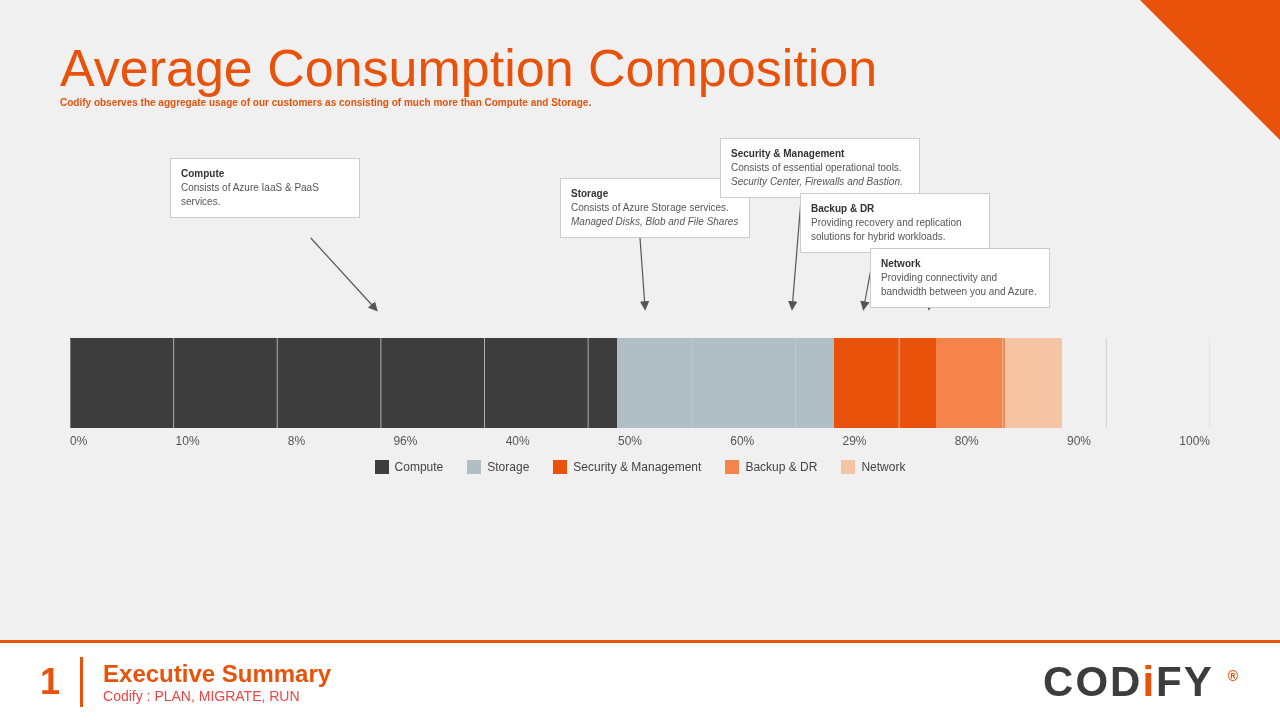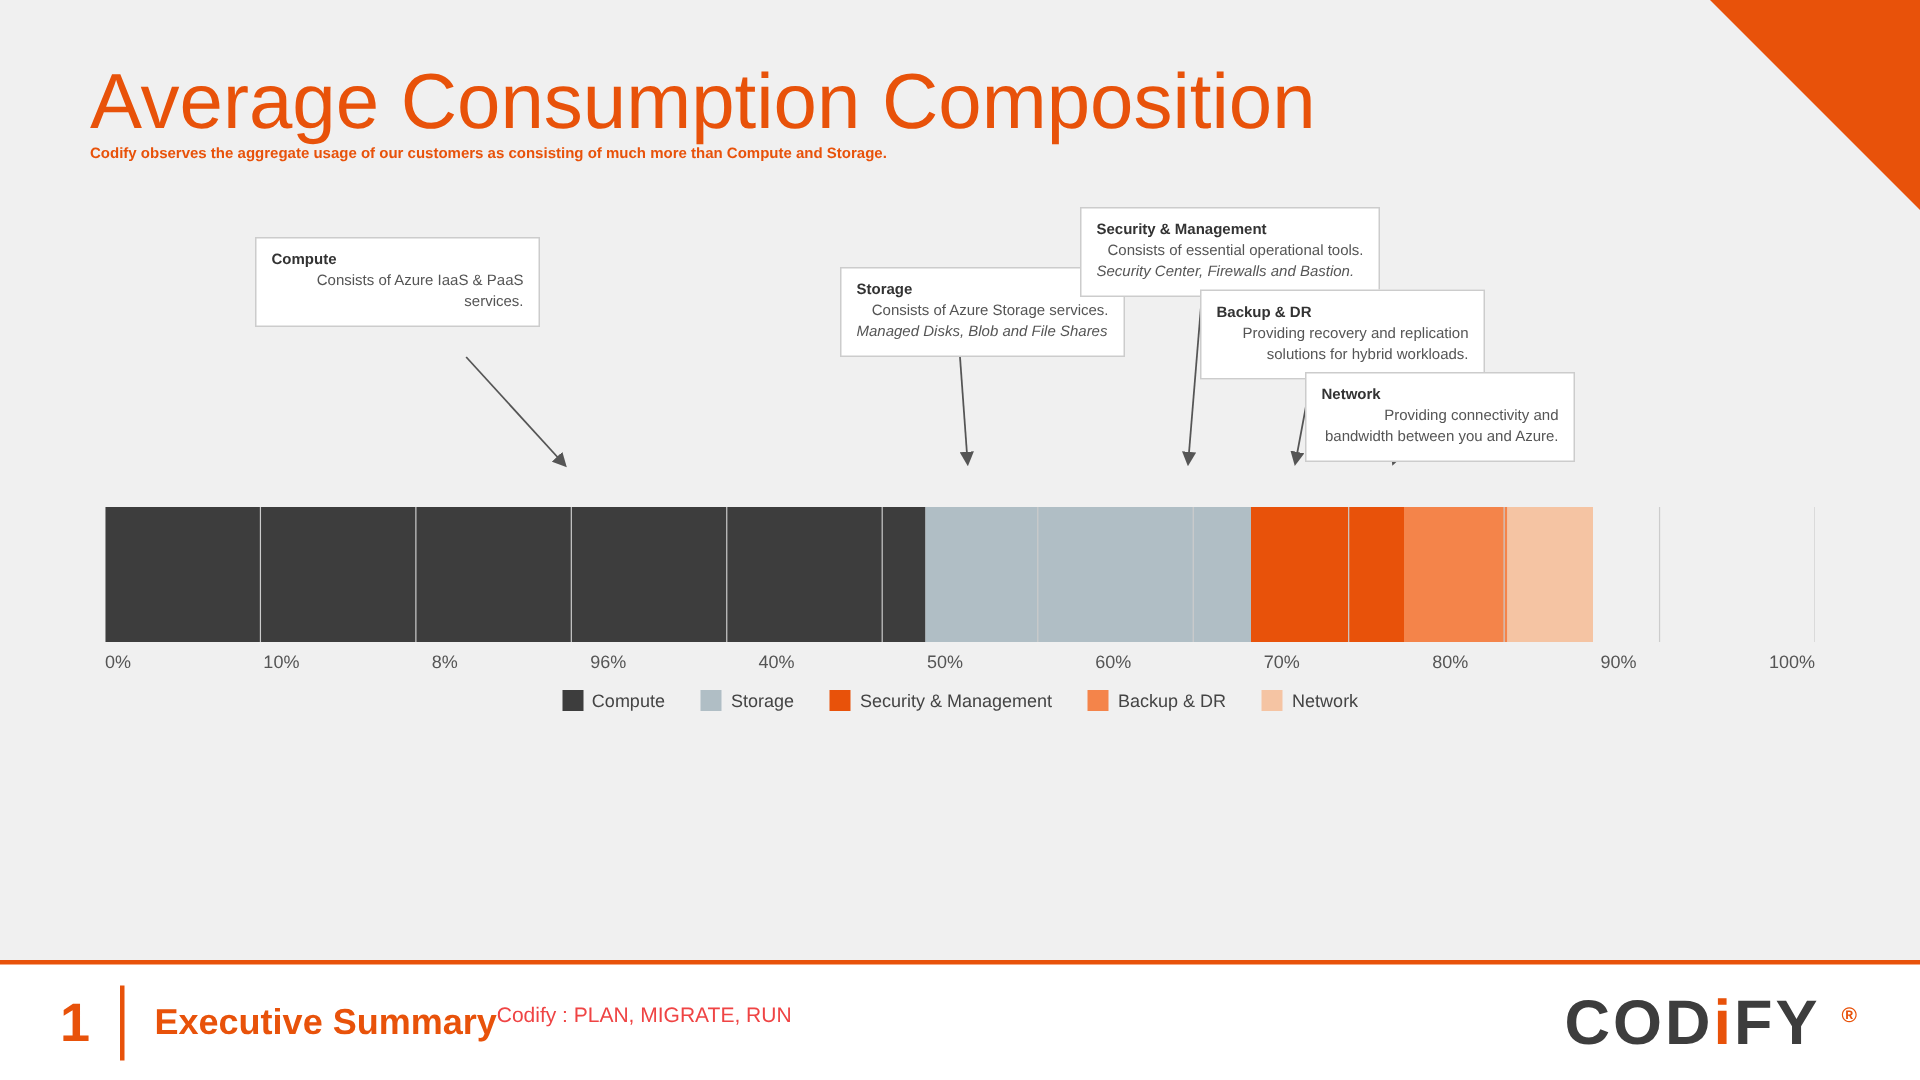--- a/index.html
+++ b/index.html
@@ -66,21 +66,20 @@
 
     .annotation-title {
       font-weight: 700;
       color: #333;
       display: block;
     }
 
     .annotation-desc {
       color: #555;
       display: block;
-      text-align: right;
     }
 
     .annotation-detail {
       color: #555;
       font-style: italic;
       display: block;
     }
 
     .annotation-compute {
       left: 100px;
@@ -216,21 +215,21 @@
 
     .footer-divider {
       width: 3px;
       height: 50px;
       background: #e8520a;
       margin-right: 20px;
     }
 
     .footer-text {
       display: flex;
-      flex-direction: row;
+      flex-direction: column;
     }
 
     .footer-title {
       font-size: 24px;
       font-weight: 600;
       color: #e8520a;
     }
 
     .footer-subtitle {
       font-size: 14px;
@@ -341,21 +340,21 @@
     </div>
 
     <div style="display:flex; justify-content:space-between; margin-top:6px; padding: 0 0px;">
       <span class="x-tick">0%</span>
       <span class="x-tick">10%</span>
       <span class="x-tick">8%</span>
       <span class="x-tick">96%</span>
       <span class="x-tick">40%</span>
       <span class="x-tick">50%</span>
       <span class="x-tick">60%</span>
-      <span class="x-tick">70%</span>
+      <span class="x-tick">29%</span>
       <span class="x-tick">80%</span>
       <span class="x-tick">90%</span>
       <span class="x-tick">100%</span>
     </div>
 
     <div class="legend">
       <div class="legend-item">
         <span class="legend-swatch" style="background:#3d3d3d;"></span>
         <span>Compute</span>
       </div>

